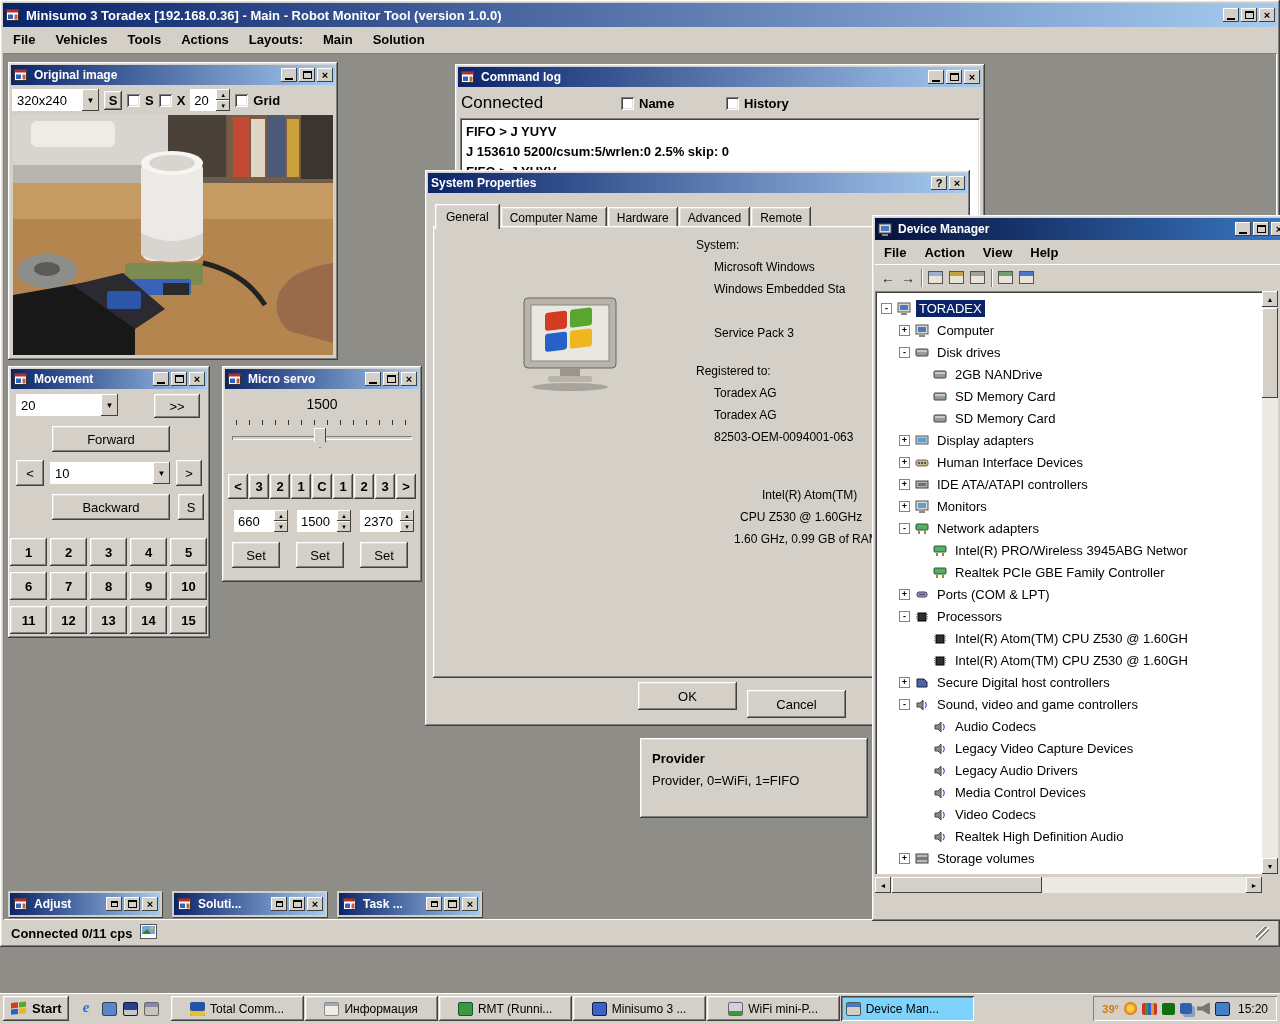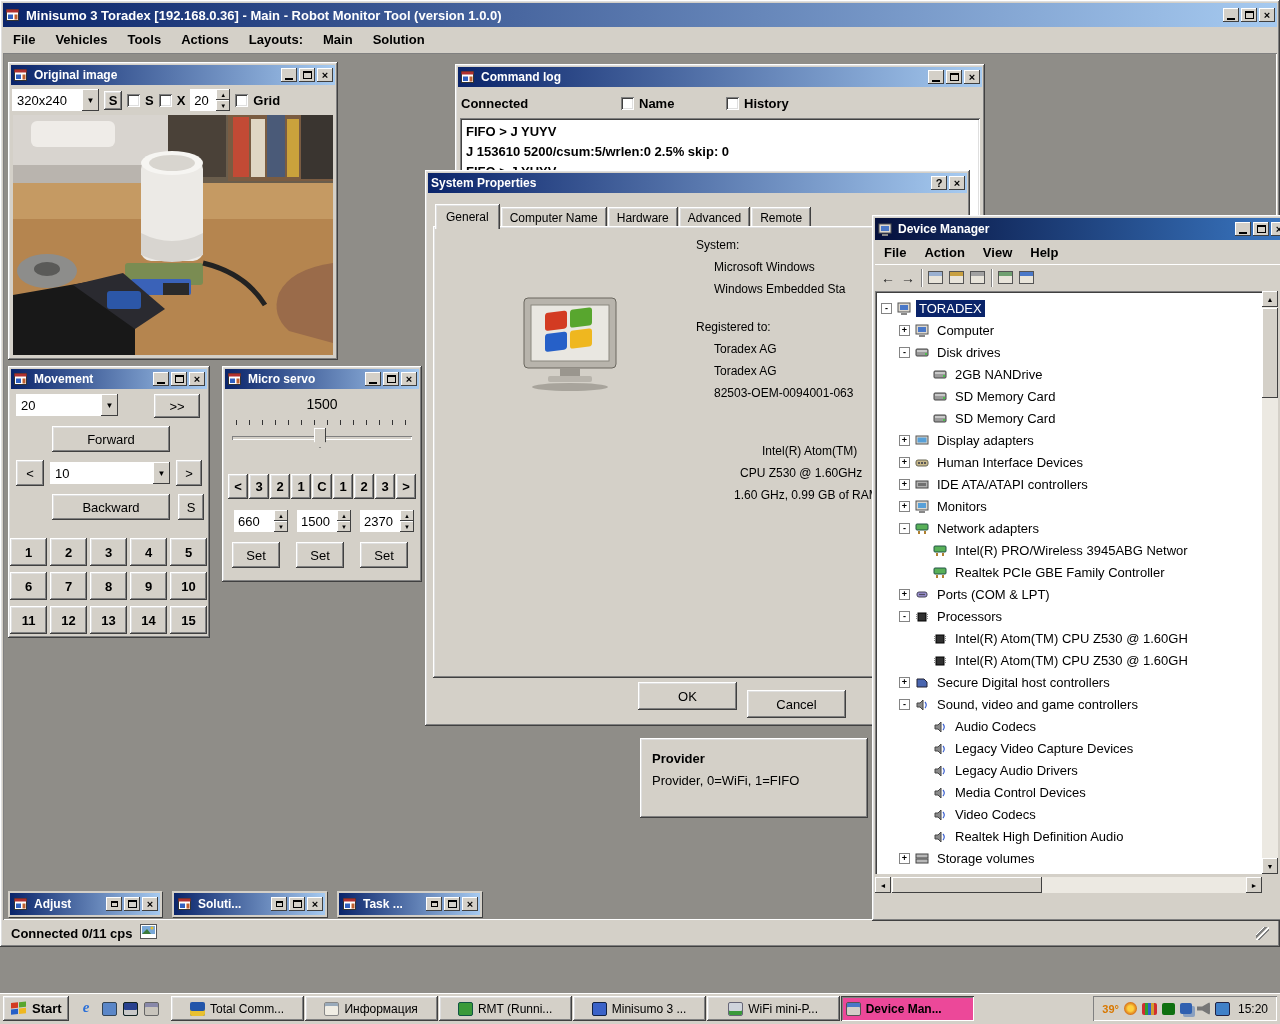--- a/index.html
+++ b/index.html
@@ -49,21 +49,21 @@
   #w-original{left:8px;top:62px;width:330px;height:298px;z-index:2;}
   #w-original .toolrow{position:absolute;left:4px;top:25px;right:4px;height:26px;display:flex;align-items:center;gap:5px;}
   #oi-combo{width:87px;}
   #oi-sbtn{width:18px;height:19px;font-weight:700;}
   #oi-spin{width:40px;}
   #w-original .camframe{position:absolute;left:5px;top:53px;width:320px;height:240px;background:#000;}
 
   
   #w-cmdlog{left:455px;top:64px;width:530px;height:310px;z-index:2;}
   #w-cmdlog .ctrlrow{position:absolute;left:6px;top:26px;right:6px;height:26px;display:flex;align-items:center;}
-  #cl-conn{font-weight:700;font-size:13px;}
+  #cl-conn{font-weight:400;font-size:17px;}
   #cl-stop{position:absolute;left:160px;}
   #cl-hist{position:absolute;left:265px;}
   #log-area{position:absolute;left:5px;top:54px;right:5px;bottom:5px;padding:4px 6px;overflow:hidden;}
   .log-line{font:700 13px/20px "Liberation Sans",sans-serif;white-space:nowrap;}
 
   
   #w-sysprops{left:425px;top:170px;width:545px;height:556px;z-index:3;}
   #sp-tabs{position:absolute;left:10px;top:34px;display:flex;align-items:flex-end;}
   .tab{height:22px;display:flex;align-items:center;padding:0 9px;font-size:12px;background:#d4d0c8;box-shadow:inset -1px 0 0 #404040,inset 1px 1px 0 #fff,inset -2px 0 0 #808080,inset 2px 2px 0 #dfdfdf;margin-right:1px;}
   .tab.active{height:25px;padding:0 11px;position:relative;z-index:3;}
@@ -144,21 +144,21 @@
   #min-strip .miniwin:nth-child(2){left:174px;width:151px;}
   #min-strip .miniwin:nth-child(3){left:339px;width:141px;}
   .miniwin .mtitle{overflow:hidden;white-space:nowrap;}
 
   
   #taskbar{position:absolute;left:0;top:993px;width:1280px;height:31px;background:#d4d0c8;box-shadow:inset 0 1px 0 #fff;display:flex;align-items:center;gap:4px;padding:0 3px;z-index:9;}
   #start-btn{height:25px;display:flex;align-items:center;gap:5px;padding:0 7px;font-weight:700;font-size:13px;flex:none;}
   #quick-launch{display:flex;align-items:center;gap:6px;padding:0 8px;flex:none;}
   .mini{width:15px;height:14px;display:inline-block;border-radius:2px;flex:none;}
   .taskbtn{width:133px;height:25px;display:flex;align-items:center;gap:5px;padding:0 5px;font-size:12px;white-space:nowrap;overflow:hidden;flex:none;}
-  .taskbtn.active{box-shadow:inset 1px 1px 0 #404040,inset -1px -1px 0 #fff,inset 2px 2px 0 #808080;background:#ec4899;font-weight:700;}
+  .taskbtn.active{box-shadow:inset 1px 1px 0 #404040,inset -1px -1px 0 #fff,inset 2px 2px 0 #808080;background:#7dd3fc;font-weight:400;}
   #tray{margin-left:auto;height:25px;display:flex;align-items:center;gap:5px;padding:0 9px;box-shadow:inset 1px 1px 0 #808080,inset -1px -1px 0 #fff;flex:none;}
   #tray-temp{color:#d87800;font-weight:700;font-size:11px;}
   #tray-clock{font-size:12px;margin-left:3px;}
   .mini-ie{background:#fff0;position:relative;} .mini-ie::after{content:"e";position:absolute;left:2px;top:-3px;font:italic 700 15px "Liberation Serif",serif;color:#2a6fd8;}
   .mini-desktop{background:#5a86c8;border:1px solid #345;}
   .mini-save{background:#28418f;border:1px solid #122;box-shadow:inset 0 -5px 0 #c8c8c8;}
   .mini-window{background:#c8c4bc;border:1px solid #666;box-shadow:inset 0 4px 0 #88a;}
   .mini-folder{background:#2255aa;box-shadow:inset 0 -5px 0 #e8c030;}
   .mini-notepad{background:#f0ede4;border:1px solid #888;box-shadow:inset 0 3px 0 #9ab;}
   .mini-app-green{background:#3a9a3a;border:1px solid #154;}
@@ -491,20 +491,21 @@
           <rect x="30" y="80" width="44" height="6" rx="2" fill="#b8b4ac"></rect>
           <ellipse cx="52" cy="91" rx="38" ry="4" fill="#8a877f" opacity="0.6"></ellipse>
         </svg>
       </div>
       <div id="sp-text">
         <div id="sp-system">
           <div class="glab">System:</div>
           <div id="sp-system-lines">
               <div class="gval">Microsoft Windows</div>
               <div class="gval">Windows Embedded Sta</div>
+              <div class="gval">Service Pack 3</div>
             </div>
         </div>
         <div id="sp-registered">
           <div class="glab">Registered to:</div>
           <div id="sp-registered-lines">
               <div class="gval">Toradex AG</div>
               <div class="gval">Toradex AG</div>
               <div class="gval">82503-OEM-0094001-063</div>
             </div>
         </div>

